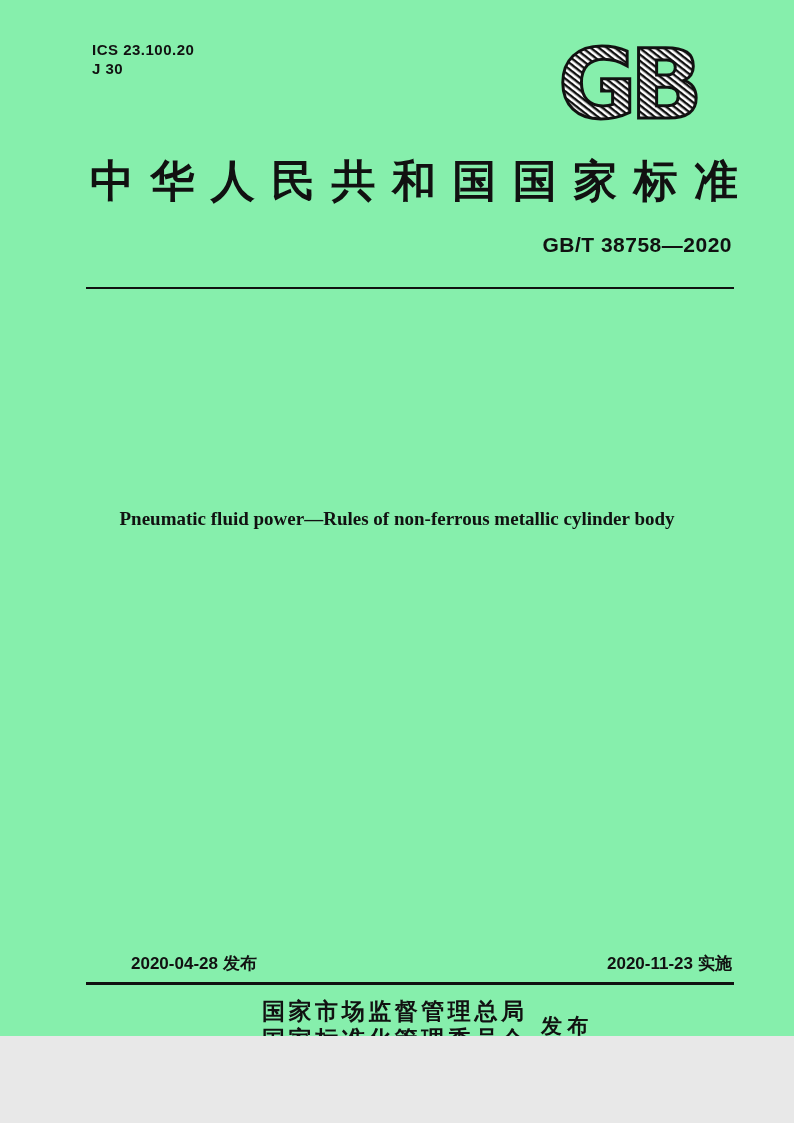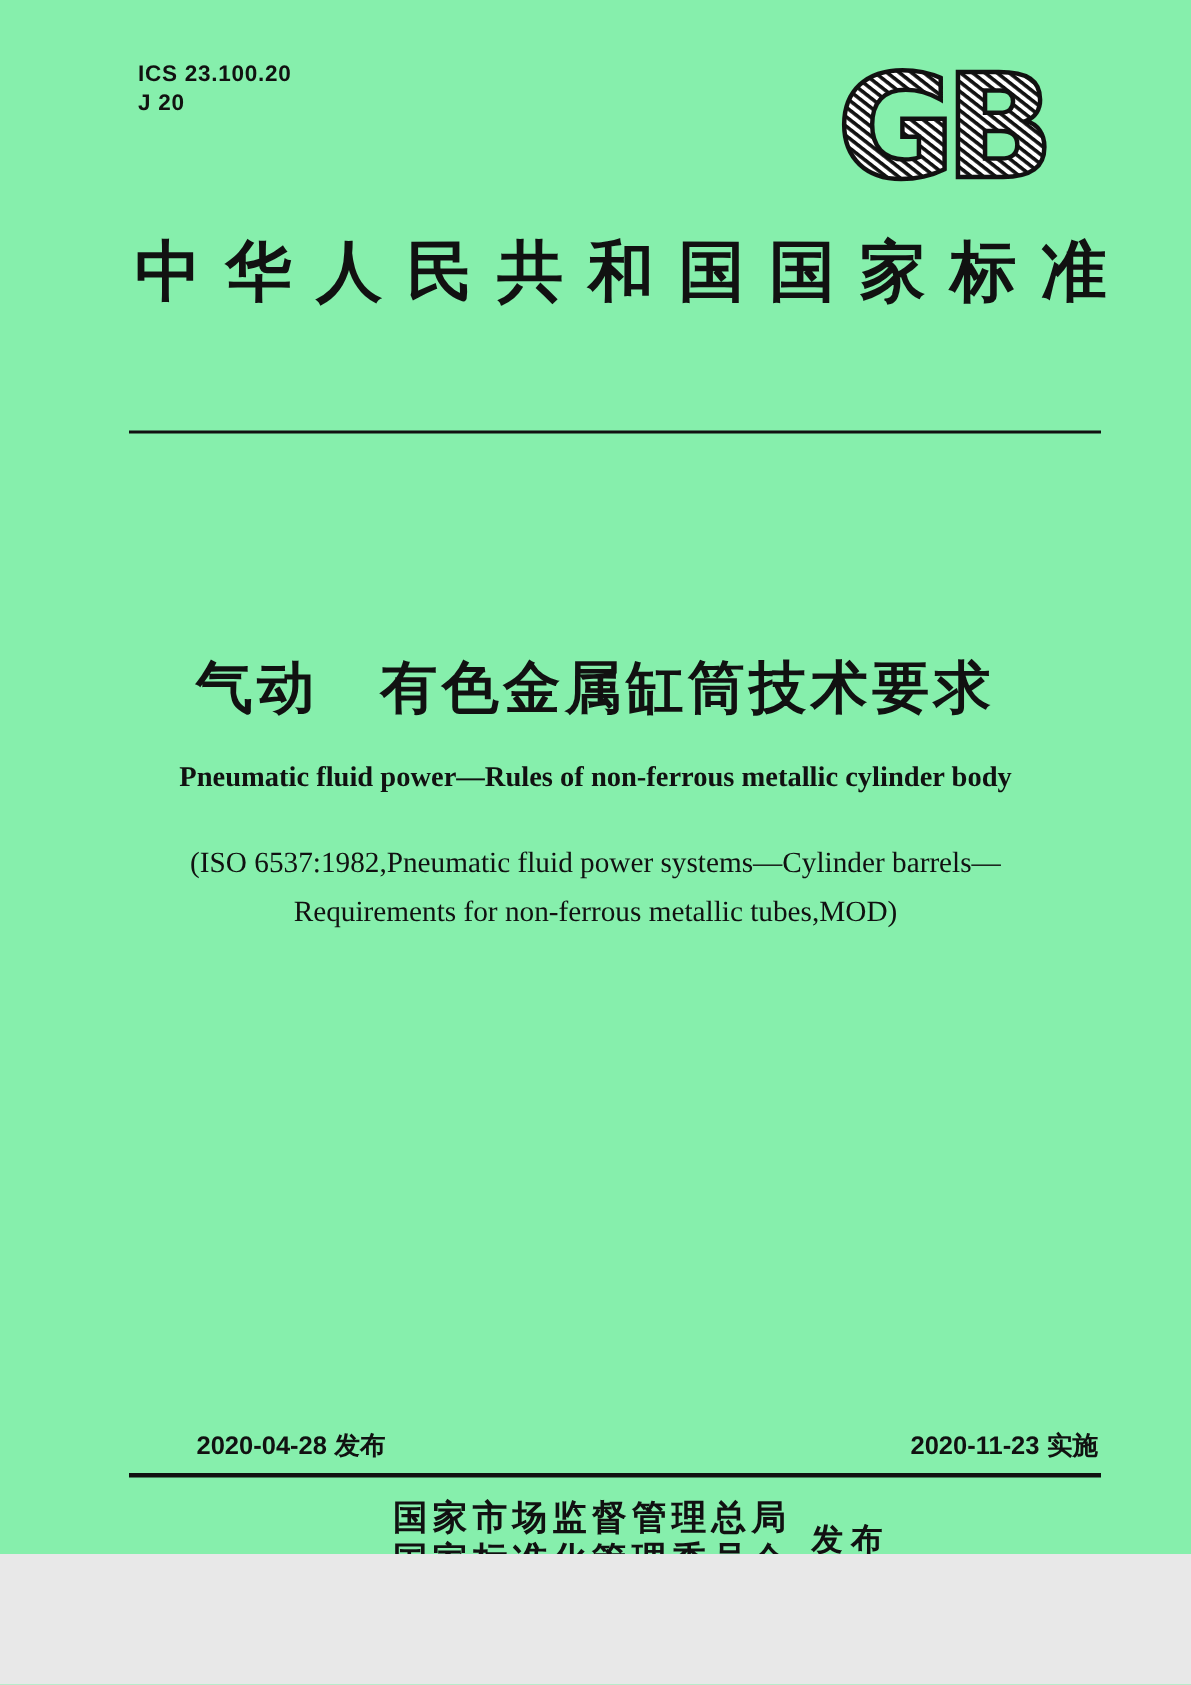--- a/index.html
+++ b/index.html
@@ -97,21 +97,21 @@
     white-space: nowrap;
   }
 </style>
 </head>
 <body>
 
 <div class="page">
 
   <div class="ics-block">
     <div>ICS 23.100.20</div>
-    <div>J 20</div>
+    <div>J 30</div>
   </div>
 
   <svg class="gb-logo" viewBox="0 0 170 96" aria-hidden="true">
     <defs>
       <pattern id="gbhatch" width="5" height="5" patternUnits="userSpaceOnUse" patternTransform="rotate(38)">
         <rect width="5" height="5" fill="#ffffff"></rect>
         <rect width="5" height="2.4" fill="#111111"></rect>
       </pattern>
     </defs>
     <text x="85" y="78" text-anchor="middle" font-family="DejaVu Sans, sans-serif" font-size="96" font-weight="bold" letter-spacing="-7" fill="url(#gbhatch)" stroke="#111111" stroke-width="3">GB</text>
@@ -124,31 +124,27 @@
       <span>民</span>
       <span>共</span>
       <span>和</span>
       <span>国</span>
       <span>国</span>
       <span>家</span>
       <span>标</span>
       <span>准</span>
     </div>
 
+  <div class="std-number">GB/T 38758—2020</div>
 
   <div class="rule rule-top"></div>
 
-  <div class="title-cn">气动　有色金属缸筒技术要求</div>
 
   <div class="title-en">Pneumatic fluid power—Rules of non-ferrous metallic cylinder body</div>
 
-  <div class="iso-ref">
-    <div>(ISO 6537:1982,Pneumatic fluid power systems—Cylinder barrels—</div>
-    <div>Requirements for non-ferrous metallic tubes,MOD)</div>
-  </div>
 
   <div class="date-row">
     <div>
       <span>2020-04-28</span><span class="date-label">发布</span>
     </div>
     <div>
       <span>2020-11-23</span><span class="date-label">实施</span>
     </div>
   </div>
 

